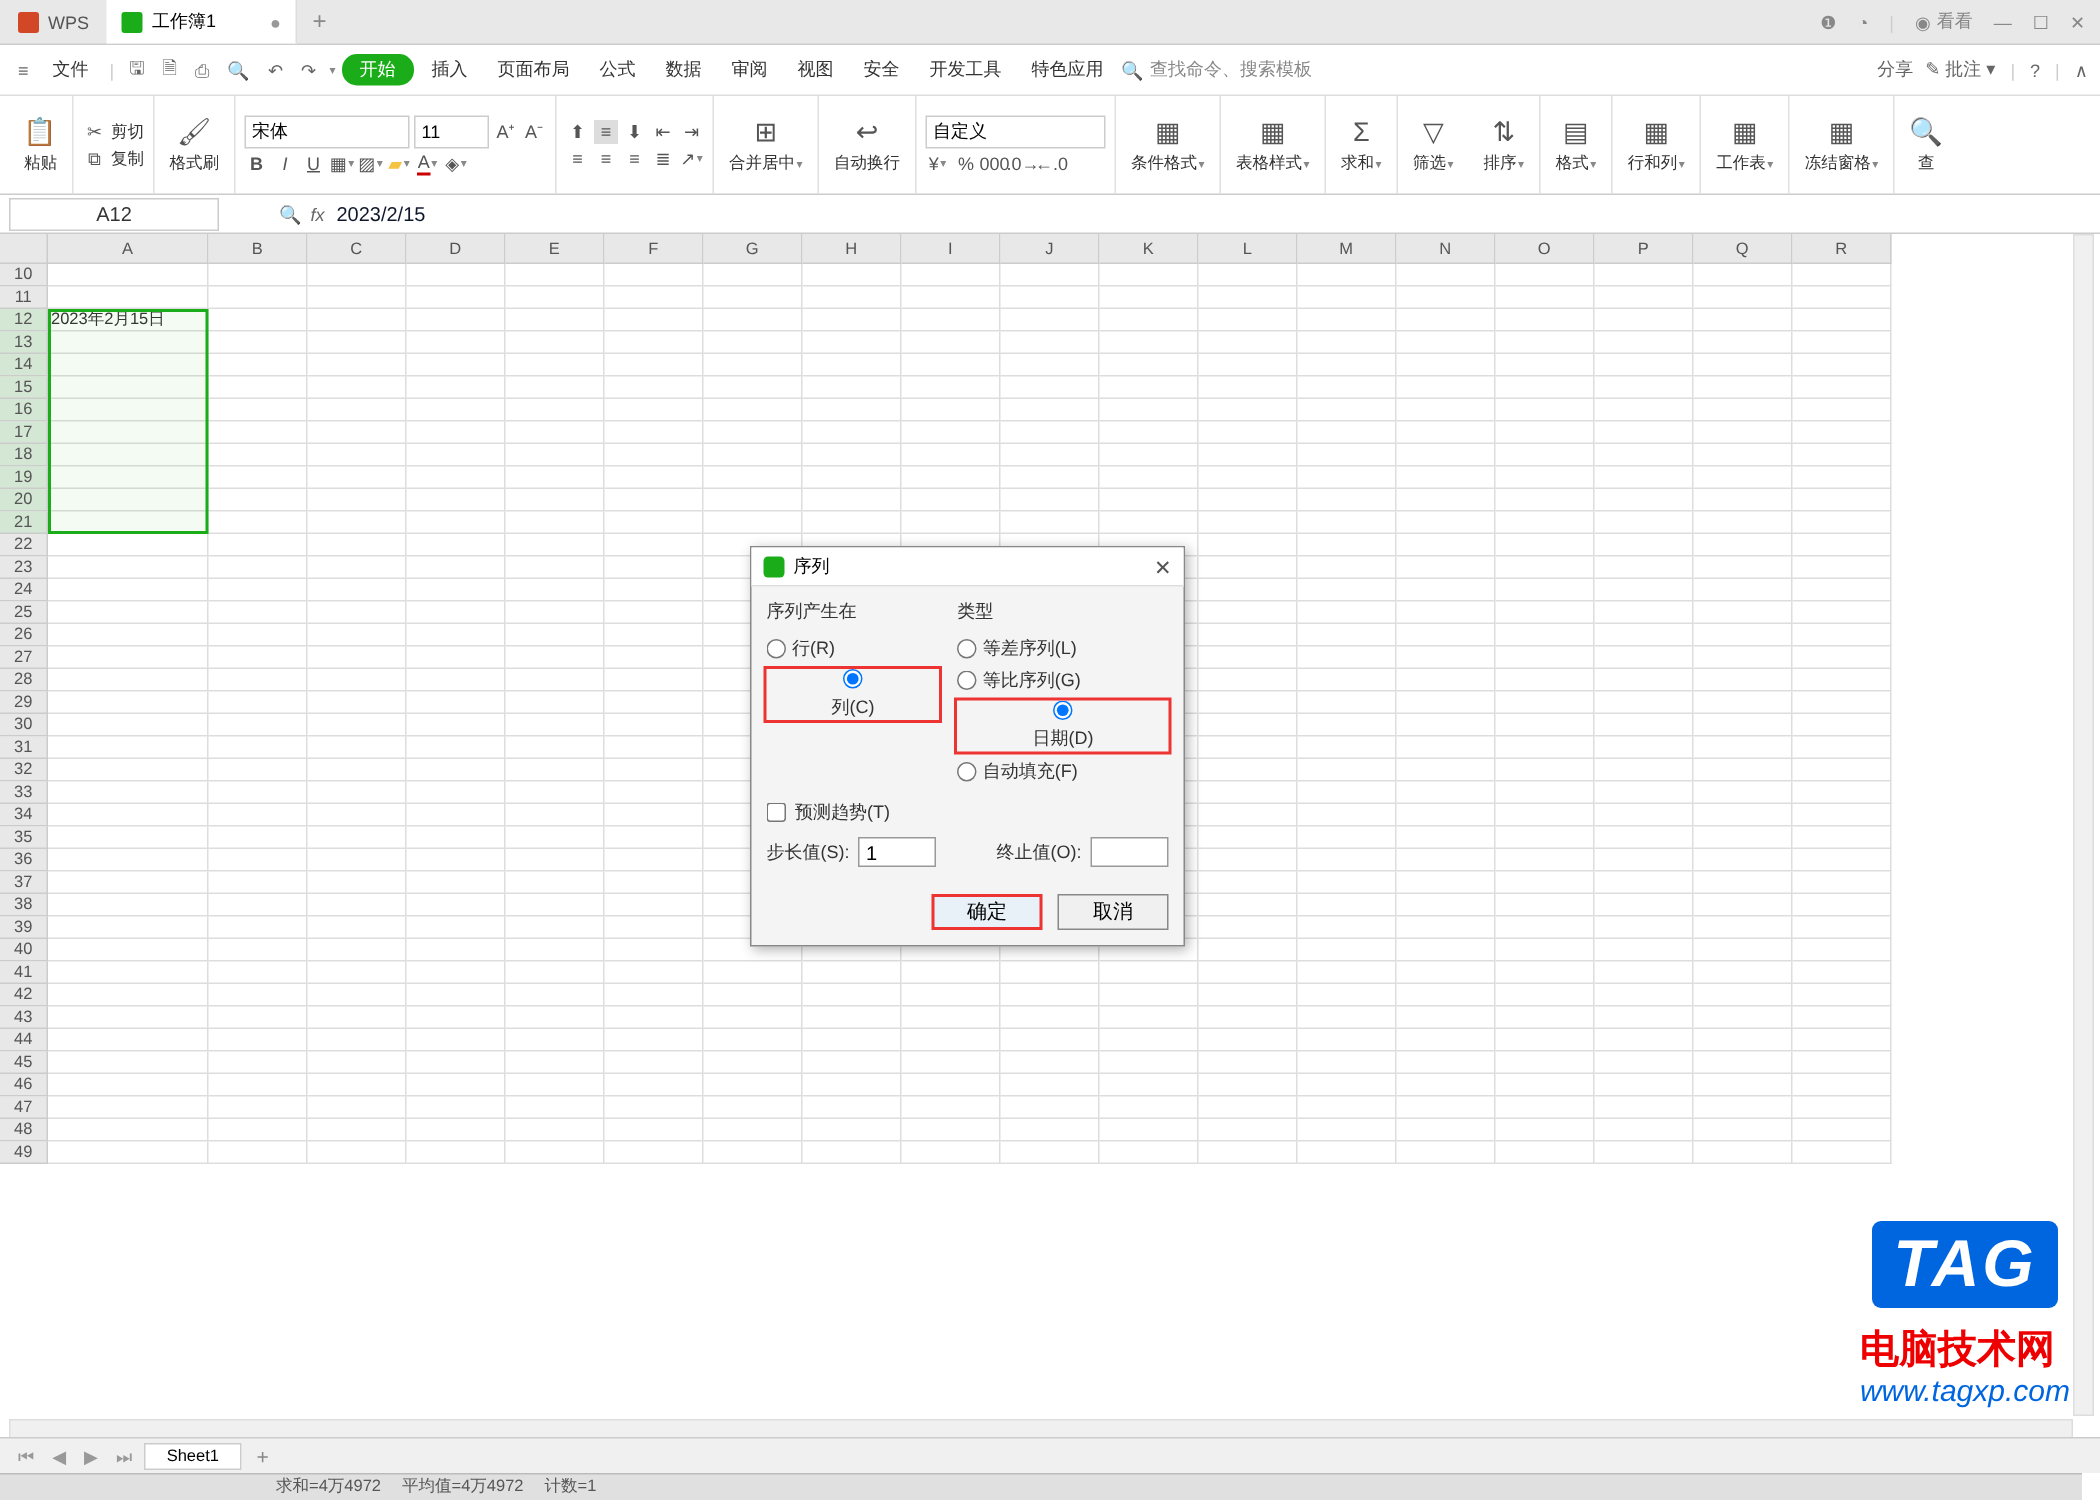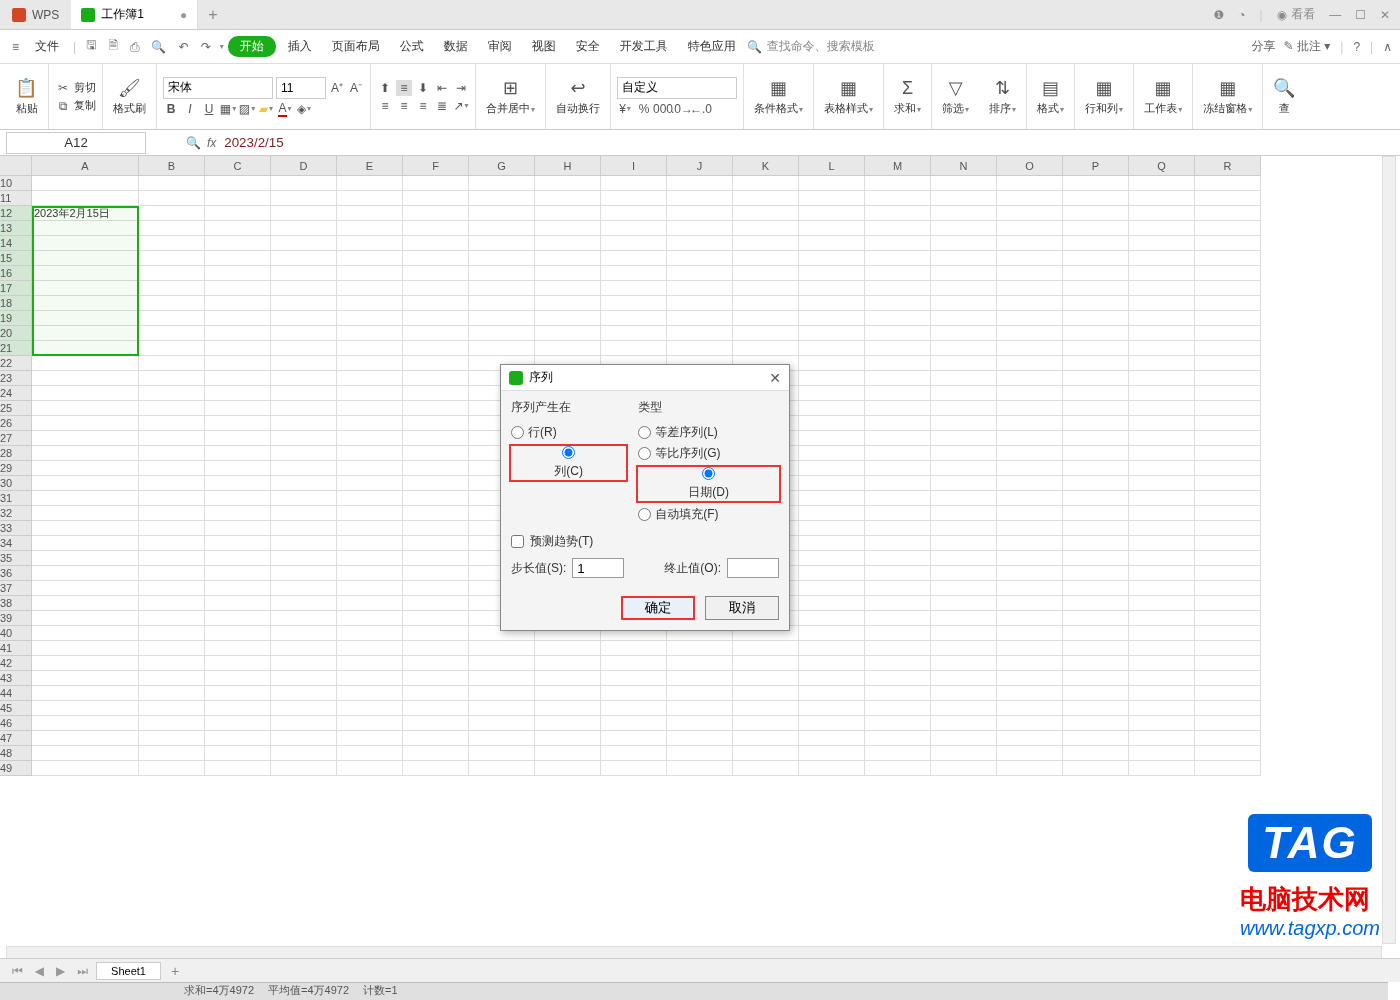--- a/index.html
+++ b/index.html
@@ -39,28 +39,28 @@
 .tool-col { display: flex; flex-direction: column; gap: 2px; }
 .font-select { width: 110px; height: 22px; border: 1px solid #ccc; padding: 0 4px; font-size: 12px; }
 .size-select { width: 50px; height: 22px; border: 1px solid #ccc; padding: 0 4px; font-size: 12px; }
 .fmt-select { width: 120px; height: 22px; border: 1px solid #ccc; padding: 0 4px; font-size: 12px; }
 .dd { font-size: 8px; color: #888; margin-left: 1px; }
 
 
 .formulabar { height: 26px; background: #fff; border-bottom: 1px solid #ccc; display: flex; align-items: center; }
 .name-box { width: 140px; height: 22px; border: 1px solid #ccc; margin-left: 6px; text-align: center; padding: 2px; color: #333; background:#fff; }
 .fx-area { display: flex; align-items: center; gap: 6px; margin-left: 40px; color: #666; }
-.fx-input { border: none; outline: none; width: 800px; padding: 2px; color: #7f1d1d; }
+.fx-input { border: none; outline: none; width: 800px; padding: 2px; color: #0f172a; }
 
 
 .grid-wrapper { position: relative; height: 680px; overflow: hidden; }
 .grid { display: grid; grid-template-columns: 32px repeat(18, 66px); }
 .col-header { background: #e8e8e8; border-right: 1px solid #ccc; border-bottom: 1px solid #ccc; text-align: center; height: 20px; line-height: 20px; color: #555; font-size: 11px; }
 .corner { background: #e8e8e8; border-right: 1px solid #ccc; border-bottom: 1px solid #ccc; height: 20px; }
-.row-header { background: #e8e8e8; border-right: 1px solid #ccc; border-bottom: 1px solid #ccc; text-align: left; height: 15px; line-height: 15px; color: #555; font-size: 11px; }
+.row-header { background: #e8e8e8; border-right: 1px solid #ccc; border-bottom: 1px solid #ccc; text-align: center; height: 15px; line-height: 15px; color: #555; font-size: 11px; }
 .row-header.sel { background: #d4e6d4; }
 .cell { border-right: 1px solid #ddd; border-bottom: 1px solid #ddd; height: 15px; line-height: 15px; padding: 0 2px; font-size: 11px; color: #333; overflow: hidden; white-space: nowrap; }
 .selected-range { position: absolute; border: 2px solid #1aad19; background: rgba(26,173,25,0.05); pointer-events: none; }
 
 
 .sheettabs { position: absolute; bottom: 18px; left: 0; right: 0; height: 24px; background: #f0f0f0; border-top: 1px solid #ccc; display: flex; align-items: center; gap: 4px; padding: 0 8px; }
 .sheet-nav { color: #999; padding: 0 4px; }
 .sheet-tab { background: #fff; border: 1px solid #ccc; padding: 2px 14px; font-size: 11px; }
 .sheet-add { color: #888; padding: 0 6px; font-size: 14px; }
 

